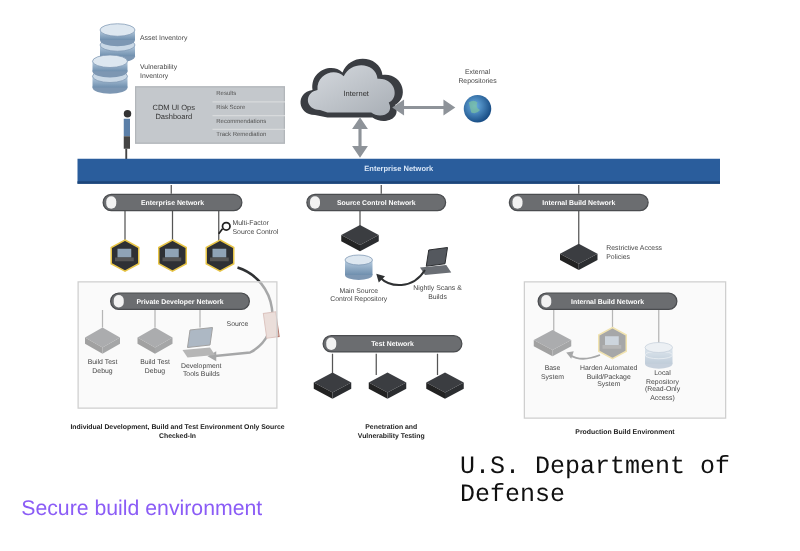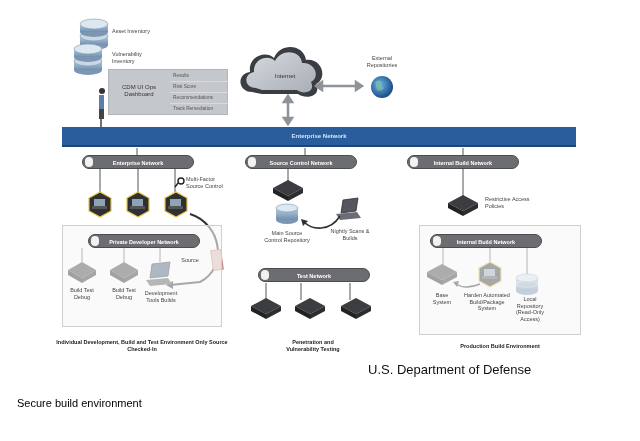--- a/index.html
+++ b/index.html
@@ -4,22 +4,22 @@
   <style>
     html, body { margin: 0; padding: 0; background: #ffffff; }
     body { width: 640px; height: 441px; position: relative; overflow: hidden; font-family: "Liberation Sans", sans-serif; }
     .abs { position: absolute; }
     .lbl { position: absolute; font-size: 5.5px; color: #444; line-height: 6.5px; text-align: center; font-family: "Liberation Sans", sans-serif; }
     .lbl.left { text-align: left; }
     .bold { font-weight: bold; color: #222; }
     .pill { position: absolute; height: 14px; border-radius: 7px; background: #6b6d70; border: 1px solid #4a4c4f; color: #fff; font-size: 5.5px; font-weight: bold; line-height: 14px; text-align: center; box-sizing: border-box; }
     .pill .cap { position: absolute; left: 2px; top: 1px; width: 8px; height: 10px; border-radius: 5px; background: #f2f2f2; }
     .box { position: absolute; border: 1px solid #cfcfcf; background: #f6f6f7; box-sizing: border-box; }
-    #credit { position: absolute; left: 368px; top: 362px; font-size: 13px; color: #111; font-family: Liberation Sans, sans-serif; }
-    #caption { position: absolute; left: 17px; top: 397px; font-size: 11px; color: #000000; font-family: "Liberation Sans", sans-serif; }
+    #credit { position: absolute; left: 368px; top: 362px; font-size: 20px; color: #111; font-family: Liberation Mono, monospace; }
+    #caption { position: absolute; left: 17px; top: 397px; font-size: 17px; color: #8b5cf6; font-family: "Liberation Sans", sans-serif; }
     #ent-bar { position: absolute; left: 62px; top: 127px; width: 514px; height: 20px; background: #2a5d9c; border-bottom: 2px solid #1d4579; box-sizing: border-box; color: #d8e6f7; font-size: 6px; font-weight: bold; text-align: center; line-height: 19px; }
     .dash-panel { position: absolute; left: 108px; top: 69px; width: 120px; height: 46px; background: #c4c8cc; border: 1px solid #b2b6ba; box-sizing: border-box; }
     .dash-rows { position: absolute; left: 170px; top: 71px; width: 58px; }
     .dash-row { height: 10px; border-bottom: 1px solid #d8dadc; font-size: 4.8px; color: #555; line-height: 10px; padding-left: 3px; }
   </style>
 </head>
 <body>
 
 <svg class="abs" style="left:0;top:0" width="640" height="441">
   <defs>

